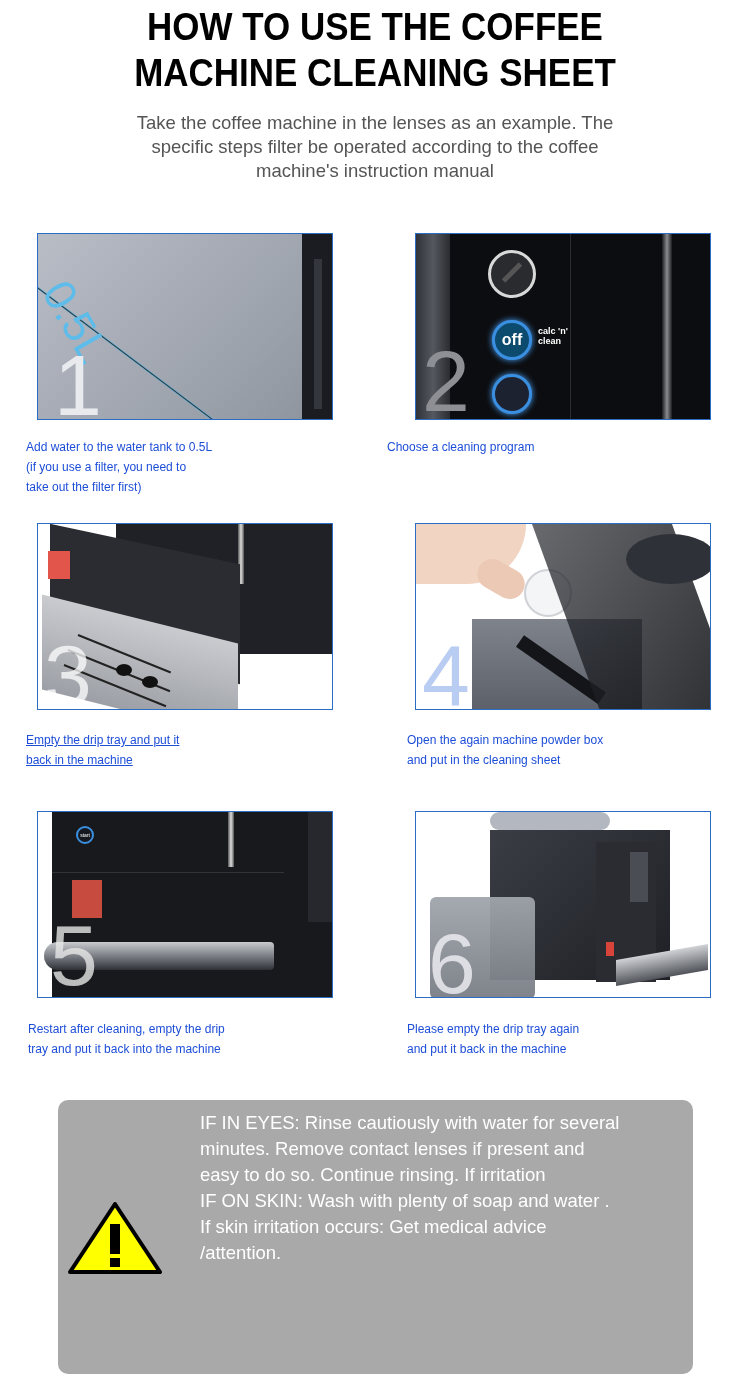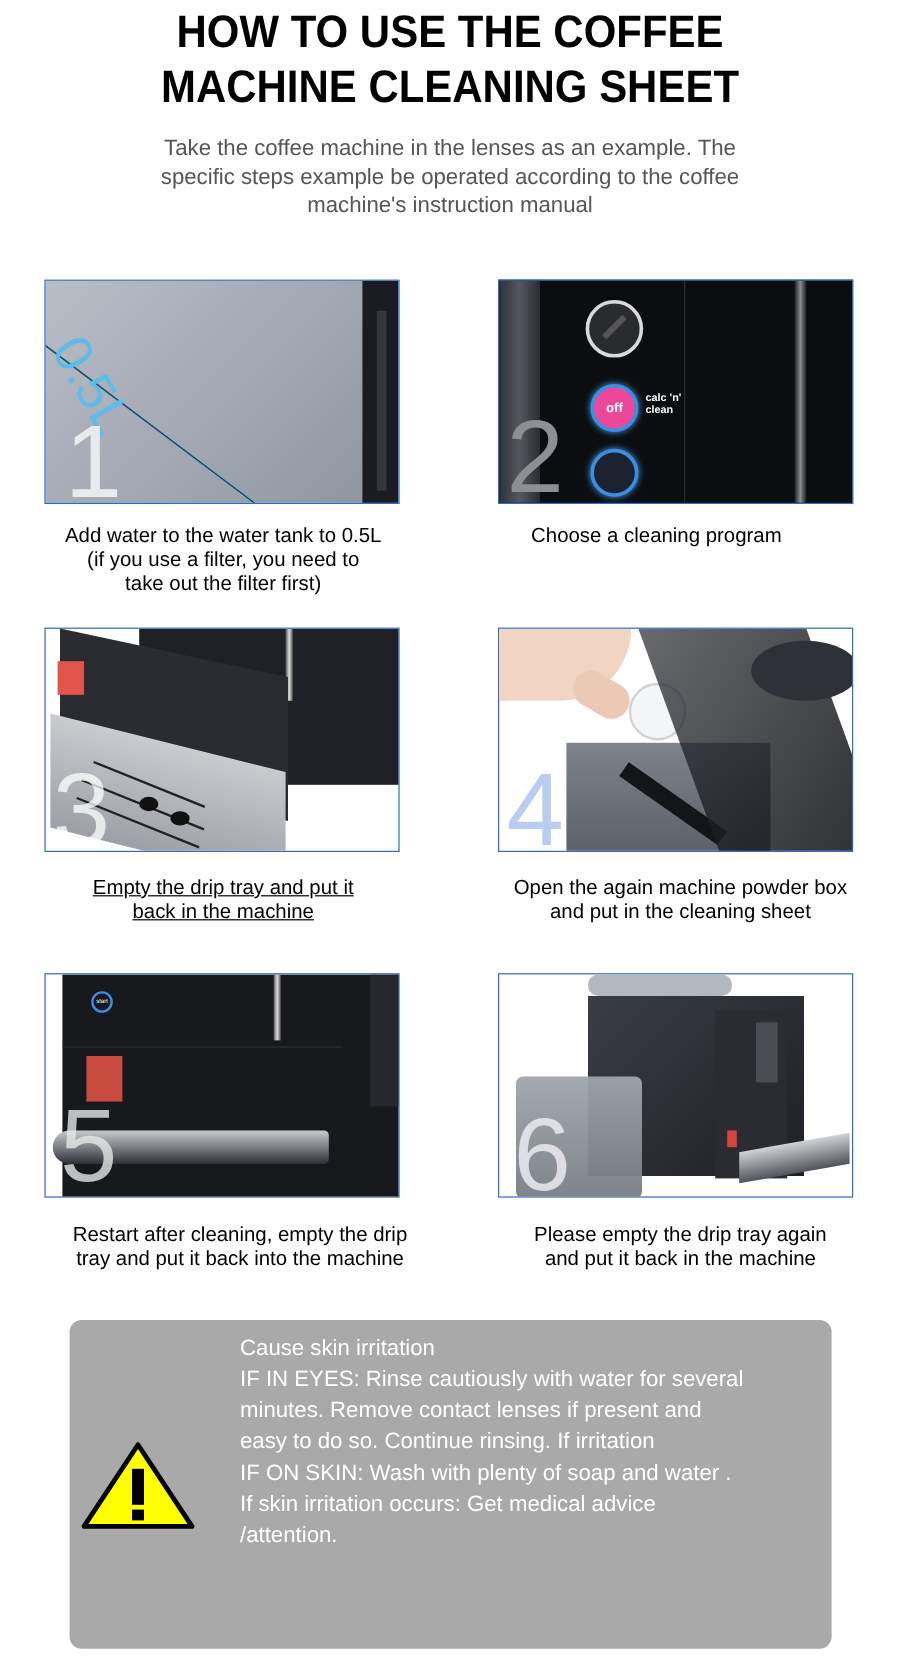--- a/index.html
+++ b/index.html
@@ -1,36 +1,36 @@
 <!DOCTYPE html>
 <html><head>
 <meta charset="utf-8">
 <style>
   html, body { margin: 0; padding: 0; background: #ffffff; }
   body { width: 750px; height: 1399px; position: relative; overflow: hidden; font-family: "Liberation Sans", sans-serif; }
   .title { position: absolute; left: 0; width: 750px; top: 4px; text-align: center; font-family: "Liberation Sans", sans-serif; font-weight: bold; font-size: 38px; line-height: 46px; color: #000; transform: scaleX(0.92); }
   .subtitle { position: absolute; left: 90px; width: 570px; top: 111px; text-align: center; font-size: 18.5px; line-height: 24px; color: #555; }
   .step-img { position: absolute; width: 296px; height: 187px; border: 1px solid #2b6cc4; overflow: hidden; box-sizing: border-box; }
-  .caption { position: absolute; width: 320px; text-align: center; font-size: 17px; line-height: 20px; color: #000000; }
+  .caption { position: absolute; width: 320px; text-align: left; font-size: 12px; line-height: 20px; color: #1d4ed8; }
   .bignum { position: absolute; font-family: "Liberation Sans", sans-serif; font-weight: 100; font-size: 92px; line-height: 1; }
   .warn-box { position: absolute; left: 58px; top: 1100px; width: 635px; height: 274px; background: #a9a9a9; border-radius: 10px; }
   .warn-text { position: absolute; left: 200px; top: 1110px; width: 500px; font-size: 18.5px; line-height: 26px; color: #ffffff; }
   .warn-line { display: block; white-space: nowrap; }
   .warn-icon { position: absolute; left: 66px; top: 1200px; width: 98px; height: 76px; }
 </style>
 </head>
 <body>
 
 <div class="title">
   <div>HOW TO USE THE COFFEE</div>
   <div>MACHINE CLEANING SHEET</div>
 </div>
 <div class="subtitle">
   <div>Take the coffee machine in the lenses as an example. The</div>
-  <div>specific steps example be operated according to the coffee</div>
+  <div>specific steps filter be operated according to the coffee</div>
   <div>machine's instruction manual</div>
 </div>
 
 <div class="step-img" style="left:37px; top:233px; background: linear-gradient(135deg,#b8bdc6 0%,#a7acb6 40%,#9ba1ab 70%,#8d939d 100%);">
   <div style="position:absolute; left:-20px; top:38px; width:260px; height:2px; background:#4fb6e6; transform: rotate(37deg); transform-origin:left;"></div>
   <div style="position:absolute; left:-10px; top:46px; width:260px; height:1px; background:#333; transform: rotate(37deg); transform-origin:left;"></div>
   <div style="position:absolute; left:38px; top:38px; font-size:44px; color:#5dbcea; font-weight:100; transform: rotate(60deg); transform-origin:left top;">0.5L</div>
   <div style="position:absolute; right:0; top:0; width:30px; height:187px; background:#1a1c22;"></div>
   <div style="position:absolute; right:10px; top:25px; width:8px; height:150px; background:#33363d;"></div>
   <div class="bignum" style="left:16px; top:108px; color:#e8eaee; font-size:86px;">1</div>
@@ -40,21 +40,21 @@
   <div>(if you use a filter, you need to</div>
   <div>take out the filter first)</div>
 </div>
 
 <div class="step-img" style="left:415px; top:233px; background:#0c0d10;">
   <div style="position:absolute; left:0; top:0; width:34px; height:187px; background: linear-gradient(90deg,#2f3238,#55585f,#2a2c31);"></div>
   <div style="position:absolute; left:154px; top:0; width:1px; height:187px; background:#2b2d33;"></div>
   <div style="position:absolute; left:246px; top:0; width:10px; height:187px; background: linear-gradient(90deg,#1c1d21,#8a8c90,#1c1d21);"></div>
   <div style="position:absolute; left:72px; top:16px; width:42px; height:42px; border-radius:50%; background:#2a2b2f; border:3px solid #d9d9d9;"></div>
   <div style="position:absolute; left:84px; top:36px; width:24px; height:5px; background:#555; transform:rotate(-45deg);"></div>
-  <div style="position:absolute; left:76px; top:86px; width:34px; height:34px; border-radius:50%; background:#ec4899; border:3px solid #3b8fe0; box-shadow:0 0 6px #4aa5ff; color:#fff; font-size:11px; font-weight:bold; line-height:34px; text-align:center;">
+  <div style="position:absolute; left:76px; top:86px; width:34px; height:34px; border-radius:50%; background:#0c4a6e; border:3px solid #3b8fe0; box-shadow:0 0 6px #4aa5ff; color:#fff; font-size:16px; font-weight:bold; line-height:34px; text-align:center;">
     <span>off</span>
   </div>
   <div style="position:absolute; left:122px; top:92px; width:36px; color:#fff; font-size:9px; font-weight:bold; line-height:10px;">calc 'n' clean</div>
   <div style="position:absolute; left:76px; top:140px; width:34px; height:34px; border-radius:50%; background:#1d2230; border:3px solid #3b8fe0; box-shadow:0 0 6px #4aa5ff;"></div>
   <div class="bignum" style="left:6px; top:104px; color:#8d8f94; font-size:86px;">2</div>
 </div>
 <div class="caption" style="left:387px; top:437px;">
   <div>Choose a cleaning program</div>
 </div>
 
@@ -96,21 +96,21 @@
   <div style="position:absolute; left:14px; top:60px; width:232px; height:1px; background:#333;"></div>
   <div style="position:absolute; left:190px; top:0; width:6px; height:55px; background: linear-gradient(90deg,#555,#ddd,#555);"></div>
   <div style="position:absolute; left:38px; top:14px; width:14px; height:14px; border-radius:50%; border:2px solid #3b8fe0; background:#15181f; color:#fff; font-size:5px; text-align:center; line-height:14px;">
     <span>start</span>
   </div>
   <div style="position:absolute; left:34px; top:68px; width:30px; height:38px; background:#c74b3f;"></div>
   <div style="position:absolute; left:270px; top:0; width:26px; height:110px; background:#26282d;"></div>
   <div style="position:absolute; left:6px; top:130px; width:230px; height:28px; border-radius:14px 4px 4px 14px; background: linear-gradient(180deg,#c8cace,#6c7076 60%,#2e3036);"></div>
   <div class="bignum" style="left:12px; top:100px; color:rgba(230,230,230,0.8); font-size:86px;">5</div>
 </div>
-<div class="caption" style="left:40px; top:1019px;">
+<div class="caption" style="left:28px; top:1019px;">
   <div>Restart after cleaning, empty the drip</div>
   <div>tray and put it back into the machine</div>
 </div>
 
 <div class="step-img" style="left:415px; top:811px; background:#ffffff;">
   <div style="position:absolute; left:74px; top:0; width:120px; height:18px; border-radius:10px; background:rgba(160,165,175,0.8);"></div>
   <div style="position:absolute; left:74px; top:18px; width:180px; height:150px; background: linear-gradient(135deg,#3a3d44,#1e2025);"></div>
   <div style="position:absolute; left:180px; top:30px; width:60px; height:140px; background:#2a2c32;"></div>
   <div style="position:absolute; left:214px; top:40px; width:18px; height:50px; background:#4a4d54;"></div>
   <div style="position:absolute; left:190px; top:130px; width:8px; height:14px; background:#d8443a;"></div>
@@ -123,20 +123,19 @@
   <div>and put it back in the machine</div>
 </div>
 
 <div class="warn-box"></div>
 <svg class="warn-icon" viewBox="0 0 98 76">
   <polygon points="49,4 94,72 4,72" fill="#ffff00" stroke="#000" stroke-width="4" stroke-linejoin="round"></polygon>
   <rect x="44" y="24" width="10" height="30" fill="#000"></rect>
   <rect x="44" y="58" width="10" height="9" fill="#000"></rect>
 </svg>
 <div class="warn-text">
-  <span class="warn-line">Cause skin irritation</span>
   <span class="warn-line">IF IN EYES: Rinse cautiously with water for several</span>
   <span class="warn-line">minutes. Remove contact lenses if present and</span>
   <span class="warn-line">easy to do so. Continue rinsing. If irritation</span>
   <span class="warn-line">IF ON SKIN: Wash with plenty of soap and water .</span>
   <span class="warn-line">If skin irritation occurs: Get medical advice</span>
   <span class="warn-line">/attention.</span>
 </div>
 
 </body></html>

